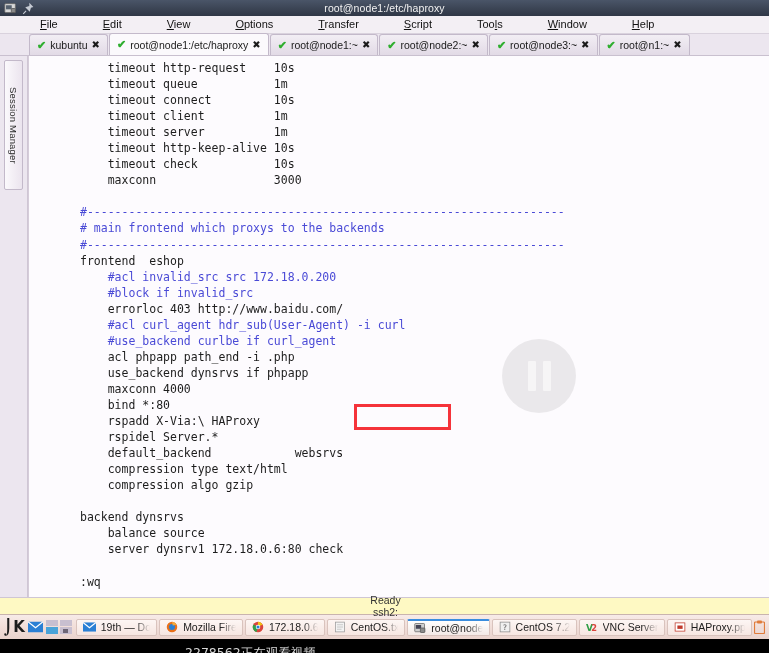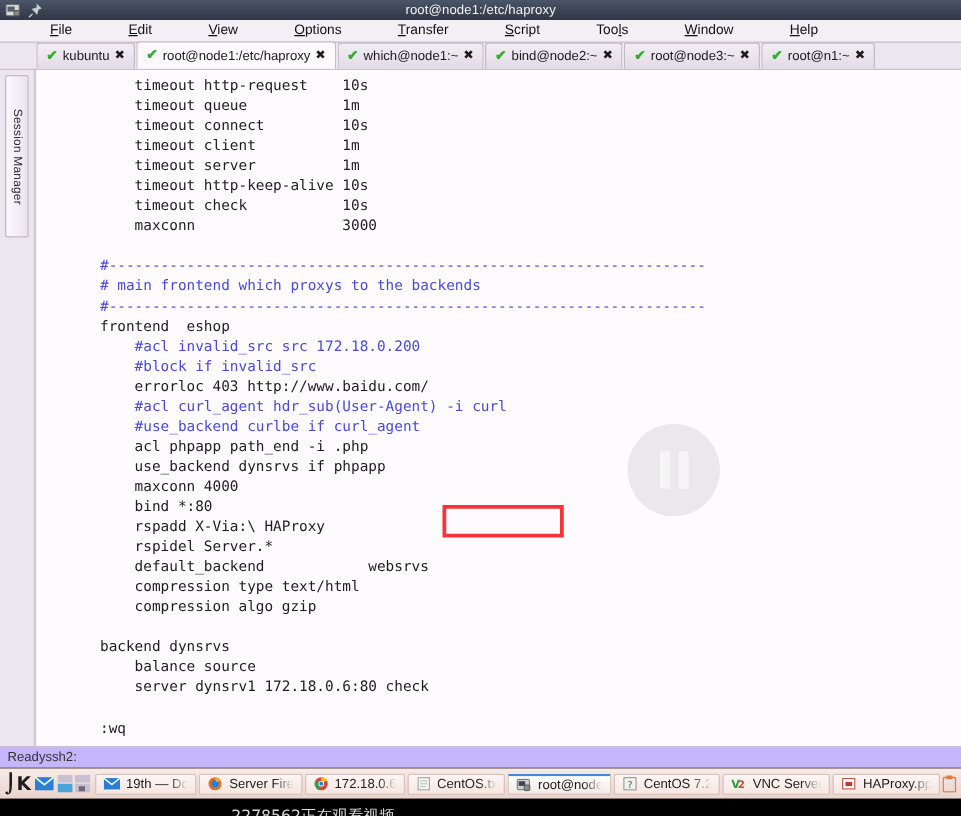--- a/index.html
+++ b/index.html
@@ -184,29 +184,30 @@
     width: 8px;
     height: 30px;
     background: rgba(255,255,255,0.55);
     border-radius: 1px;
   }
 
   
   .statusbar {
     position: relative;
     height: 17px;
-    background: #c4b5fd;
+    background: #fef9c3;
     border-top: 1px solid #cfc6d4;
     display: flex;
     align-items: center;
-    justify-content: flex-start;
+    justify-content: center;
     padding: 0 4px 0 6px;
     box-sizing: border-box;
     font-size: 10.5px;
     color: #333;
+    flex-direction: column;
   }
 
   
   .taskbar {
     height: 25px;
     background: linear-gradient(to bottom, #f7ebe8 0%, #f1ded9 50%, #ead3cd 100%);
     border-top: 1px solid #c9b4ae;
     display: flex;
     align-items: center;
     box-sizing: border-box;
@@ -330,26 +331,26 @@
       <span>kubuntu</span>
       <span class="close">✖</span>
     </div>
     <div class="tab active">
       <span class="check">✔</span>
       <span>root@node1:/etc/haproxy</span>
       <span class="close">✖</span>
     </div>
     <div class="tab">
       <span class="check">✔</span>
-      <span>which@node1:~</span>
+      <span>root@node1:~</span>
       <span class="close">✖</span>
     </div>
     <div class="tab">
       <span class="check">✔</span>
-      <span>bind@node2:~</span>
+      <span>root@node2:~</span>
       <span class="close">✖</span>
     </div>
     <div class="tab">
       <span class="check">✔</span>
       <span>root@node3:~</span>
       <span class="close">✖</span>
     </div>
     <div class="tab">
       <span class="check">✔</span>
       <span>root@n1:~</span>
@@ -410,21 +411,21 @@
         <span class="lbl">19th — Do</span>
       </div>
       <div class="task-btn">
         <span style="flex: 0 0 auto; display: flex;">
           <svg class="icon-sq" viewBox="0 0 16 16">
             <circle cx="8" cy="8" r="7" fill="#e8701a"></circle>
             <circle cx="8" cy="8" r="4" fill="#2a7fd4"></circle>
             <path d="M8 1 a7 7 0 0 1 6 4 L9 6 Z" fill="#f2a93b"></path>
           </svg>
         </span>
-        <span class="lbl">Server Fire</span>
+        <span class="lbl">Mozilla Fire</span>
       </div>
       <div class="task-btn">
         <span style="flex: 0 0 auto; display: flex;">
           <svg class="icon-sq" viewBox="0 0 16 16">
             <circle cx="8" cy="8" r="7" fill="#d9453c"></circle>
             <path d="M8 1 a7 7 0 0 1 6.1 3.5 L8 8 Z" fill="#f2c212"></path>
             <path d="M2 4.5 a7 7 0 0 0 4 10.3 L8 8 Z" fill="#2ea14c"></path>
             <circle cx="8" cy="8" r="3" fill="#fff"></circle>
             <circle cx="8" cy="8" r="2.1" fill="#2a7fd4"></circle>
           </svg>

